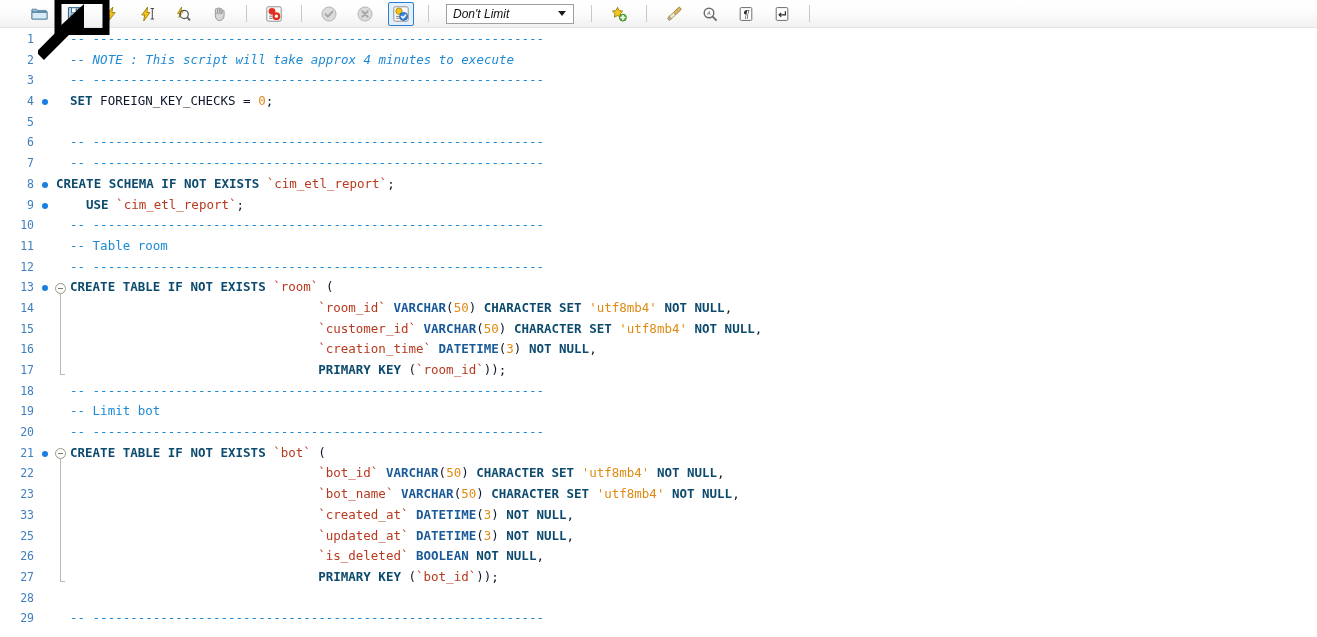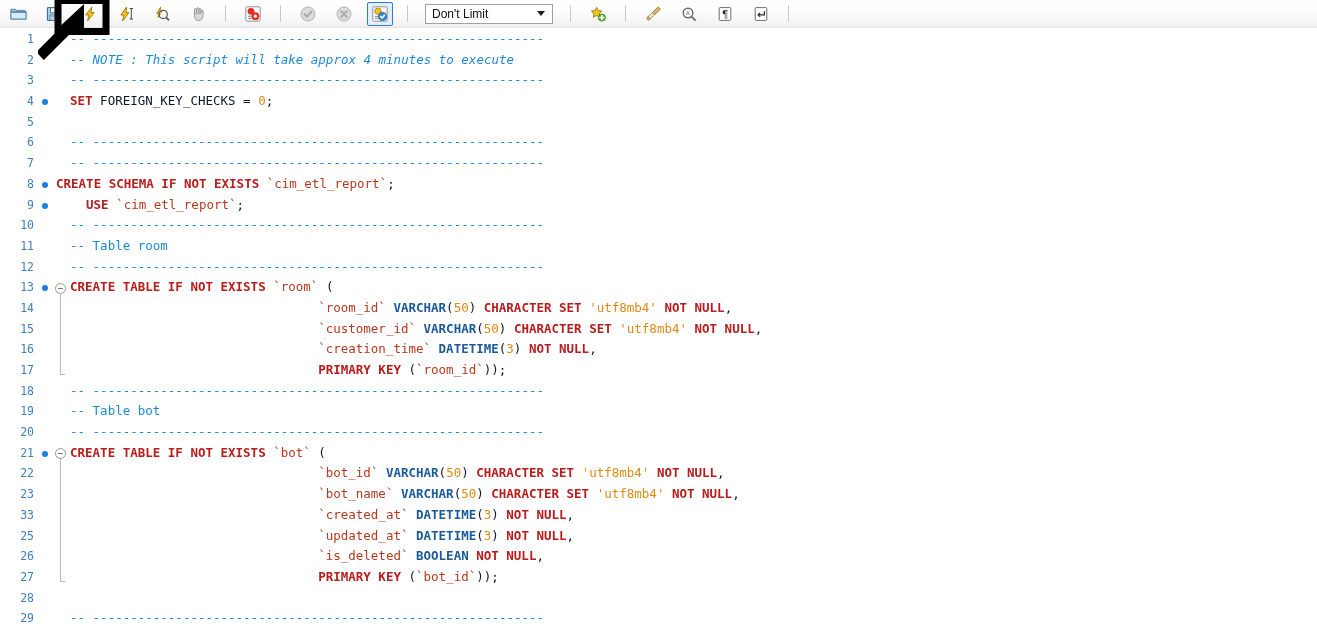--- a/index.html
+++ b/index.html
@@ -19,23 +19,24 @@
   
   #toolbar {
     position: relative;
     height: 28px;
     width: 1317px;
     box-sizing: border-box;
     background: linear-gradient(to bottom, #ffffff 0%, #fdfdfd 40%, #f1f1f1 100%);
     border-bottom: 1px solid #e3e3e3;
     display: flex;
     align-items: center;
-    padding-left: 4px;
+    padding-left: 25px;
     gap: 8px;
     user-select: none;
+    font-style: italic;
   }
   .tb-btn {
     width: 26px;
     height: 24px;
     display: flex;
     align-items: center;
     justify-content: center;
     box-sizing: border-box;
     border: 1px solid transparent;
     border-radius: 2px;
@@ -148,21 +149,21 @@
     left: 60px;
   }
   .codetext {
     position: absolute;
     left: 70px;
     top: 0;
   }
 
   
   .c-comment  { color: #1e8ad6; }
-  .c-keyword  { color: #b91c1c; font-weight: bold; }
+  .c-keyword  { color: #0c4a6e; font-weight: bold; }
   .c-type     { color: #1a5a99; font-weight: bold; }
   .c-ident    { color: #b8391f; }
   .c-number   { color: #e08a13; }
   .c-string   { color: #e08a13; }
   .c-plain    { color: #0f172a; }
 
   
   #annotation {
     position: absolute;
     left: 38px;
@@ -327,21 +328,21 @@
     <div class="code-line"><span class="lineno">9</span><span class="marker-dot"></span><span class="codetext" style="left: 86px;"><span class="c-keyword">USE </span><span class="c-ident">`cim_etl_report`</span><span class="c-plain">;</span></span></div>
     <div class="code-line"><span class="lineno">10</span><span class="codetext" style="left: 70px;"><span class="c-comment">-- ------------------------------------------------------------</span></span></div>
     <div class="code-line"><span class="lineno">11</span><span class="codetext" style="left: 70px;"><span class="c-comment">-- Table room</span></span></div>
     <div class="code-line"><span class="lineno">12</span><span class="codetext" style="left: 70px;"><span class="c-comment">-- ------------------------------------------------------------</span></span></div>
     <div class="code-line"><span class="lineno">13</span><span class="marker-dot"></span><span class="fold"></span><span class="codetext" style="left: 70px;"><span class="c-keyword">CREATE TABLE IF NOT EXISTS </span><span class="c-ident">`room`</span><span class="c-plain"> (</span></span></div>
     <div class="code-line"><span class="lineno">14</span><span class="codetext" style="left: 318.16px;"><span class="c-ident">`room_id`</span><span class="c-plain"> </span><span class="c-type">VARCHAR</span><span class="c-plain">(</span><span class="c-number">50</span><span class="c-plain">) </span><span class="c-keyword">CHARACTER SET</span><span class="c-plain"> </span><span class="c-string">'utf8mb4'</span><span class="c-plain"> </span><span class="c-keyword">NOT NULL</span><span class="c-plain">,</span></span></div>
     <div class="code-line"><span class="lineno">15</span><span class="codetext" style="left: 318.16px;"><span class="c-ident">`customer_id`</span><span class="c-plain"> </span><span class="c-type">VARCHAR</span><span class="c-plain">(</span><span class="c-number">50</span><span class="c-plain">) </span><span class="c-keyword">CHARACTER SET</span><span class="c-plain"> </span><span class="c-string">'utf8mb4'</span><span class="c-plain"> </span><span class="c-keyword">NOT NULL</span><span class="c-plain">,</span></span></div>
     <div class="code-line"><span class="lineno">16</span><span class="codetext" style="left: 318.16px;"><span class="c-ident">`creation_time`</span><span class="c-plain"> </span><span class="c-type">DATETIME</span><span class="c-plain">(</span><span class="c-number">3</span><span class="c-plain">) </span><span class="c-keyword">NOT NULL</span><span class="c-plain">,</span></span></div>
     <div class="code-line"><span class="lineno">17</span><span class="codetext" style="left: 318.16px;"><span class="c-keyword">PRIMARY KEY</span><span class="c-plain"> (</span><span class="c-ident">`room_id`</span><span class="c-plain">));</span></span></div>
     <div class="code-line"><span class="lineno">18</span><span class="codetext" style="left: 70px;"><span class="c-comment">-- ------------------------------------------------------------</span></span></div>
-    <div class="code-line"><span class="lineno">19</span><span class="codetext" style="left: 70px;"><span class="c-comment">-- Table bot</span></span></div>
+    <div class="code-line"><span class="lineno">19</span><span class="codetext" style="left: 70px;"><span class="c-comment">-- Limit bot</span></span></div>
     <div class="code-line"><span class="lineno">20</span><span class="codetext" style="left: 70px;"><span class="c-comment">-- ------------------------------------------------------------</span></span></div>
     <div class="code-line"><span class="lineno">21</span><span class="marker-dot"></span><span class="fold"></span><span class="codetext" style="left: 70px;"><span class="c-keyword">CREATE TABLE IF NOT EXISTS </span><span class="c-ident">`bot`</span><span class="c-plain"> (</span></span></div>
     <div class="code-line"><span class="lineno">22</span><span class="codetext" style="left: 318.16px;"><span class="c-ident">`bot_id`</span><span class="c-plain"> </span><span class="c-type">VARCHAR</span><span class="c-plain">(</span><span class="c-number">50</span><span class="c-plain">) </span><span class="c-keyword">CHARACTER SET</span><span class="c-plain"> </span><span class="c-string">'utf8mb4'</span><span class="c-plain"> </span><span class="c-keyword">NOT NULL</span><span class="c-plain">,</span></span></div>
     <div class="code-line"><span class="lineno">23</span><span class="codetext" style="left: 318.16px;"><span class="c-ident">`bot_name`</span><span class="c-plain"> </span><span class="c-type">VARCHAR</span><span class="c-plain">(</span><span class="c-number">50</span><span class="c-plain">) </span><span class="c-keyword">CHARACTER SET</span><span class="c-plain"> </span><span class="c-string">'utf8mb4'</span><span class="c-plain"> </span><span class="c-keyword">NOT NULL</span><span class="c-plain">,</span></span></div>
     <div class="code-line"><span class="lineno">33</span><span class="codetext" style="left: 318.16px;"><span class="c-ident">`created_at`</span><span class="c-plain"> </span><span class="c-type">DATETIME</span><span class="c-plain">(</span><span class="c-number">3</span><span class="c-plain">) </span><span class="c-keyword">NOT NULL</span><span class="c-plain">,</span></span></div>
     <div class="code-line"><span class="lineno">25</span><span class="codetext" style="left: 318.16px;"><span class="c-ident">`updated_at`</span><span class="c-plain"> </span><span class="c-type">DATETIME</span><span class="c-plain">(</span><span class="c-number">3</span><span class="c-plain">) </span><span class="c-keyword">NOT NULL</span><span class="c-plain">,</span></span></div>
     <div class="code-line"><span class="lineno">26</span><span class="codetext" style="left: 318.16px;"><span class="c-ident">`is_deleted`</span><span class="c-plain"> </span><span class="c-type">BOOLEAN</span><span class="c-plain"> </span><span class="c-keyword">NOT NULL</span><span class="c-plain">,</span></span></div>
     <div class="code-line"><span class="lineno">27</span><span class="codetext" style="left: 318.16px;"><span class="c-keyword">PRIMARY KEY</span><span class="c-plain"> (</span><span class="c-ident">`bot_id`</span><span class="c-plain">));</span></span></div>
     <div class="code-line"><span class="lineno">28</span><span class="codetext" style="left: 70px;"></span></div>
     <div class="code-line"><span class="lineno">29</span><span class="codetext" style="left: 70px;"><span class="c-comment">-- ------------------------------------------------------------</span></span></div>

